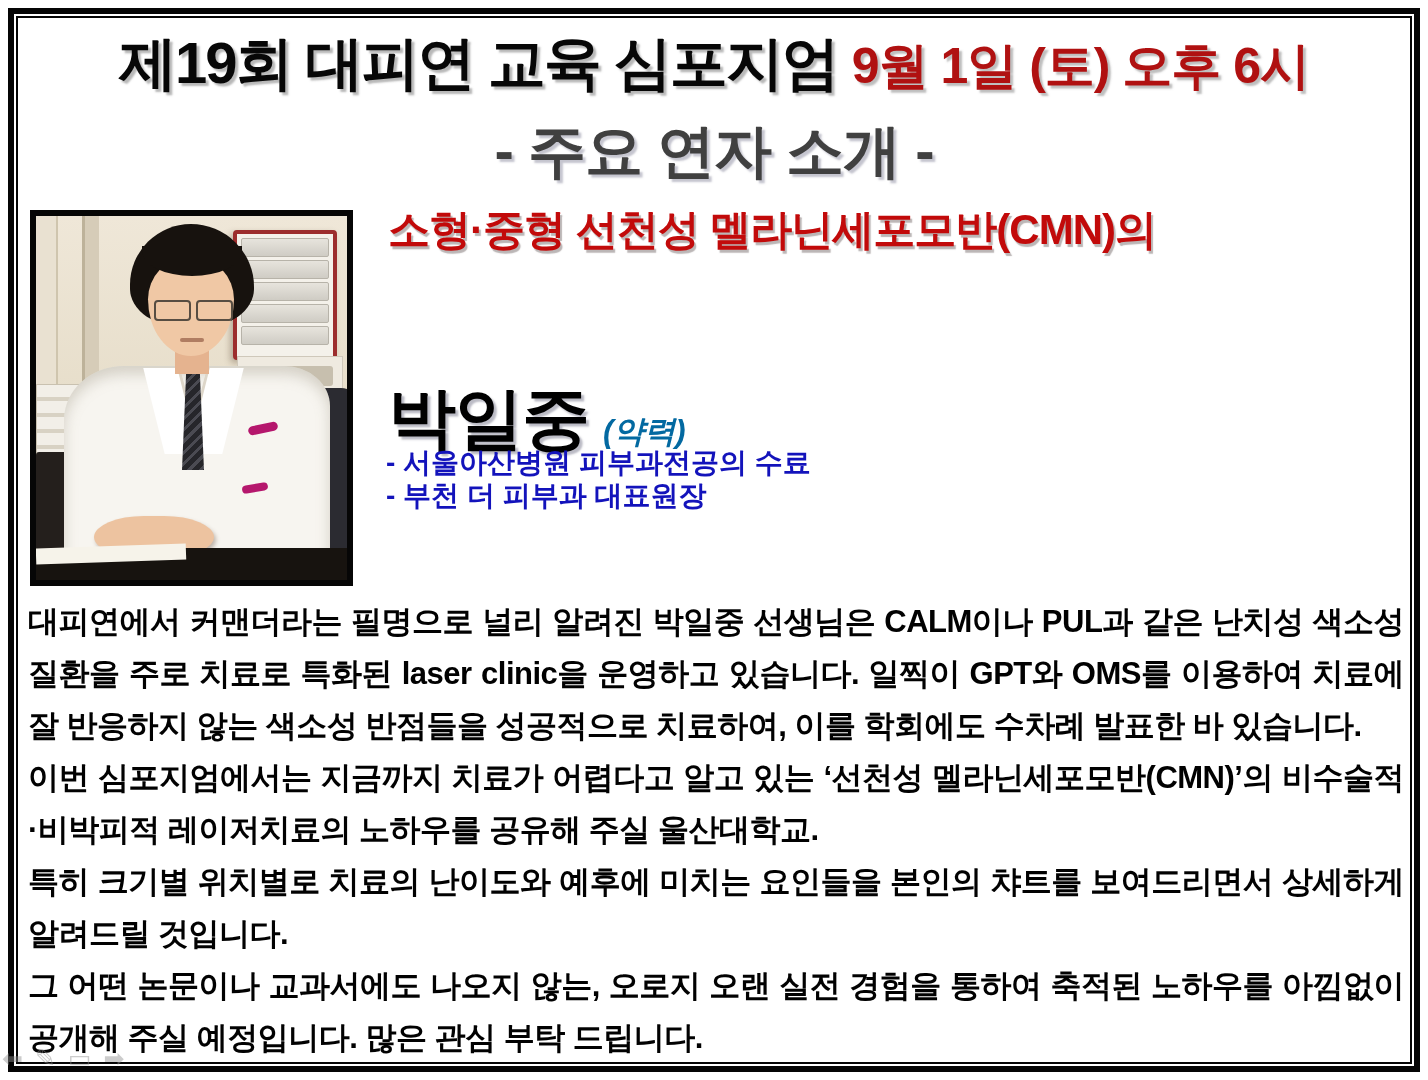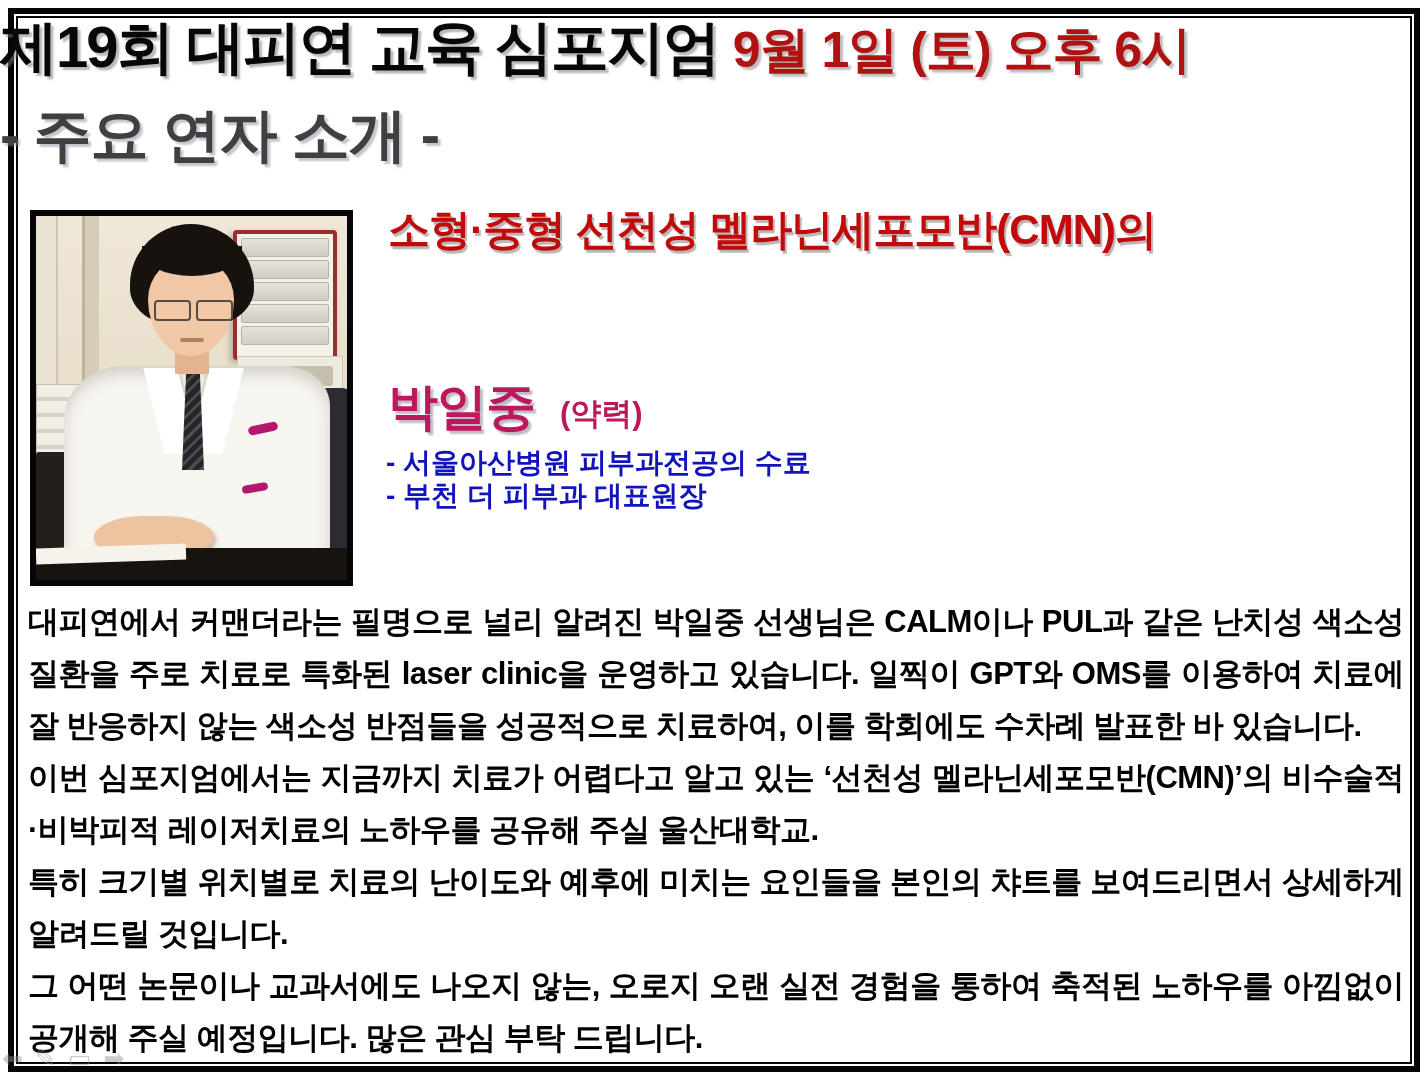--- a/index.html
+++ b/index.html
@@ -4,21 +4,21 @@
 <style>
   html,body{margin:0;padding:0;background:#888;}
   .page{
     position:relative;width:1428px;height:1080px;background:#ffffff;
     font-family:"Liberation Sans","DejaVu Sans",sans-serif;overflow:hidden;
   }
   .border-outer{position:absolute;inset:8px;border:6px solid #050505;pointer-events:none;}
   .border-inner{position:absolute;inset:16px;border:2px solid #050505;pointer-events:none;}
 
   
-  .header{position:absolute;top:10px;left:0;width:100%;text-align:left;}
+  .header{position:absolute;top:26px;left:0;width:100%;text-align:center;}
   .title-line{font-weight:bold;white-space:nowrap;line-height:74px;}
   .title-main{font-size:58px;color:#070707;letter-spacing:-2px;
     text-shadow:3px 3px 2px rgba(125,125,125,.55);}
   .title-date{font-size:50px;color:#b01111;letter-spacing:-1px;margin-left:14px;
     text-shadow:3px 3px 2px rgba(125,125,125,.5);}
   .subtitle{font-weight:bold;font-size:58px;color:#404040;letter-spacing:-1px;
     line-height:72px;text-shadow:3px 3px 2px rgba(140,140,160,.5);}
 
   
   .photo{position:absolute;left:30px;top:210px;width:323px;height:376px;
@@ -63,23 +63,23 @@
   .ph-desk{left:0;top:332px;width:100%;height:44px;background:#17130f;}
   .ph-paper{left:0;top:330px;width:150px;height:16px;background:#f6f3ea;transform:rotate(-2deg);}
 
   
   .topic{position:absolute;left:388px;top:206px;width:1035px;}
   .topic-line{font-size:42px;font-weight:bold;color:#c20a0a;white-space:nowrap;
     letter-spacing:-1px;line-height:47px;margin:0;
     text-shadow:2px 3px 1px rgba(120,110,110,.5);}
   .topic-line + .topic-line{margin-top:34px;}
   .name-row{position:absolute;left:388px;top:374px;white-space:nowrap;}
-  .speaker-name{font-size:50px;font-weight:bold;color:#be185d;letter-spacing:-1px;
+  .speaker-name{font-size:68px;font-weight:bold;color:#000000;letter-spacing:-1px;
     text-shadow:3px 3px 2px rgba(120,120,140,.5);}
-  .profile-label{font-size:31px;font-weight:bold;color:#be185d;margin-left:25px;}
+  .profile-label{font-size:31px;font-weight:bold;color:#0369a1;margin-left:14px;font-style:italic;}
   .credentials{position:absolute;left:386px;top:446px;}
   .credential{font-size:28px;font-weight:bold;color:#1313bb;line-height:33px;white-space:nowrap;}
 
   
   .body-text{position:absolute;left:28px;top:596px;width:1376px;color:#010101;}
   .body-text p{margin:0;font-size:31px;font-weight:bold;line-height:52px;
     text-align:justify;letter-spacing:-0.5px;word-break:keep-all;}
 
   
   .wm{position:absolute;left:2px;top:1044px;display:flex;gap:12px;align-items:center;

